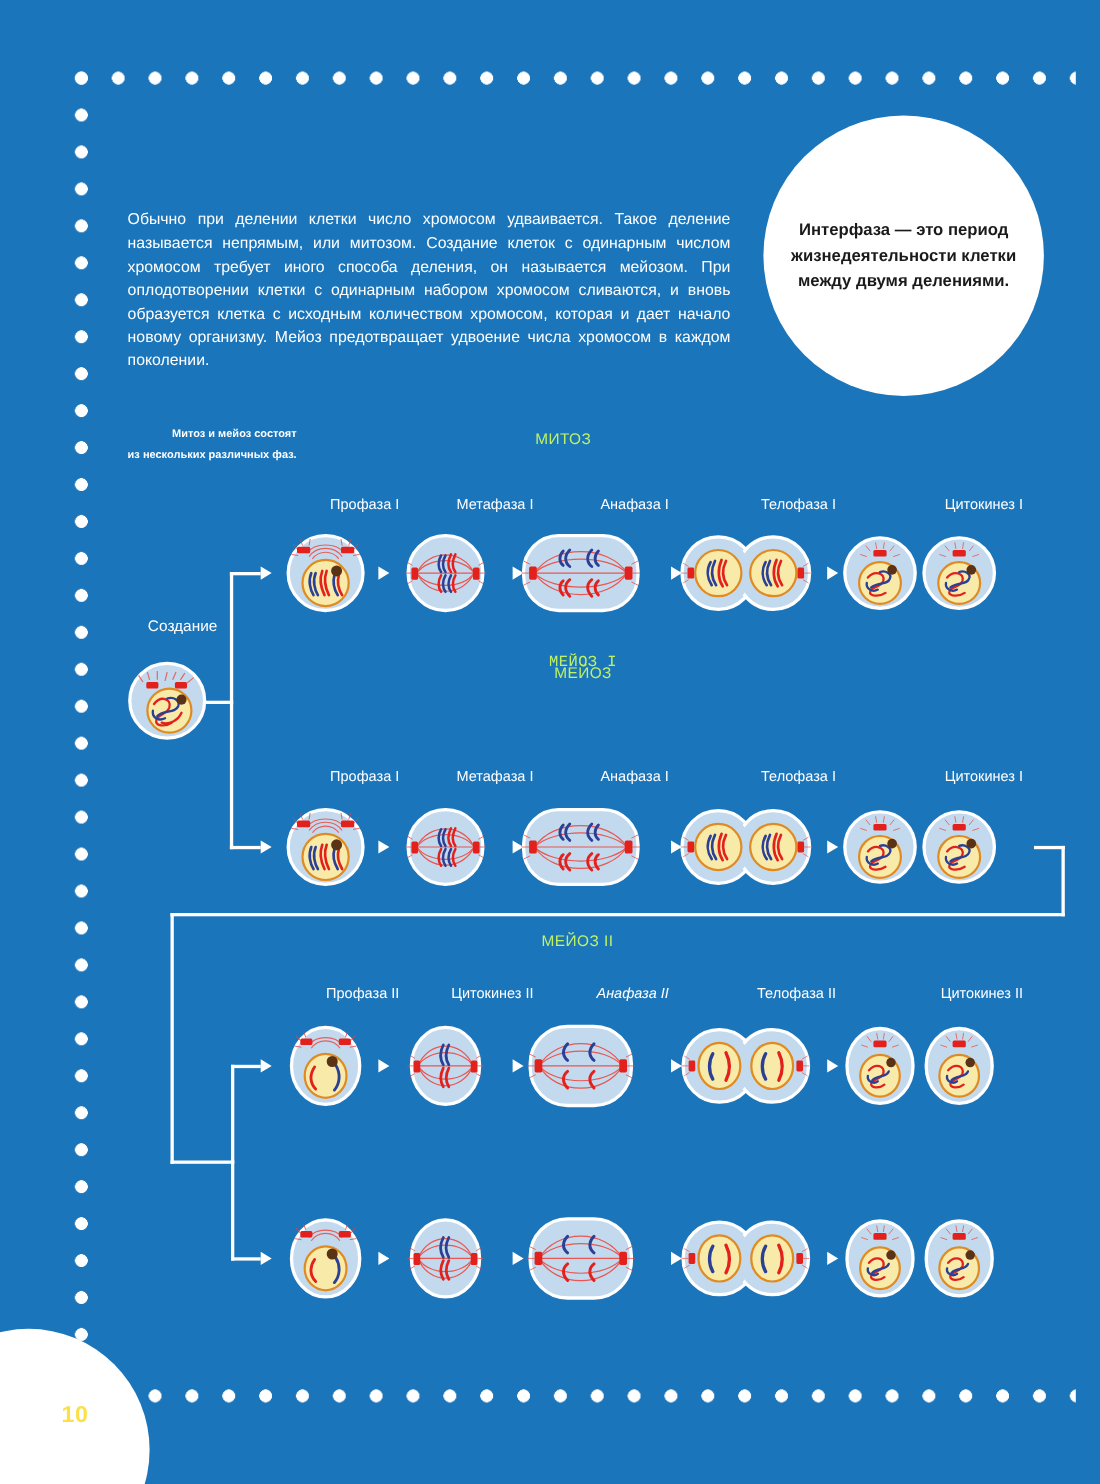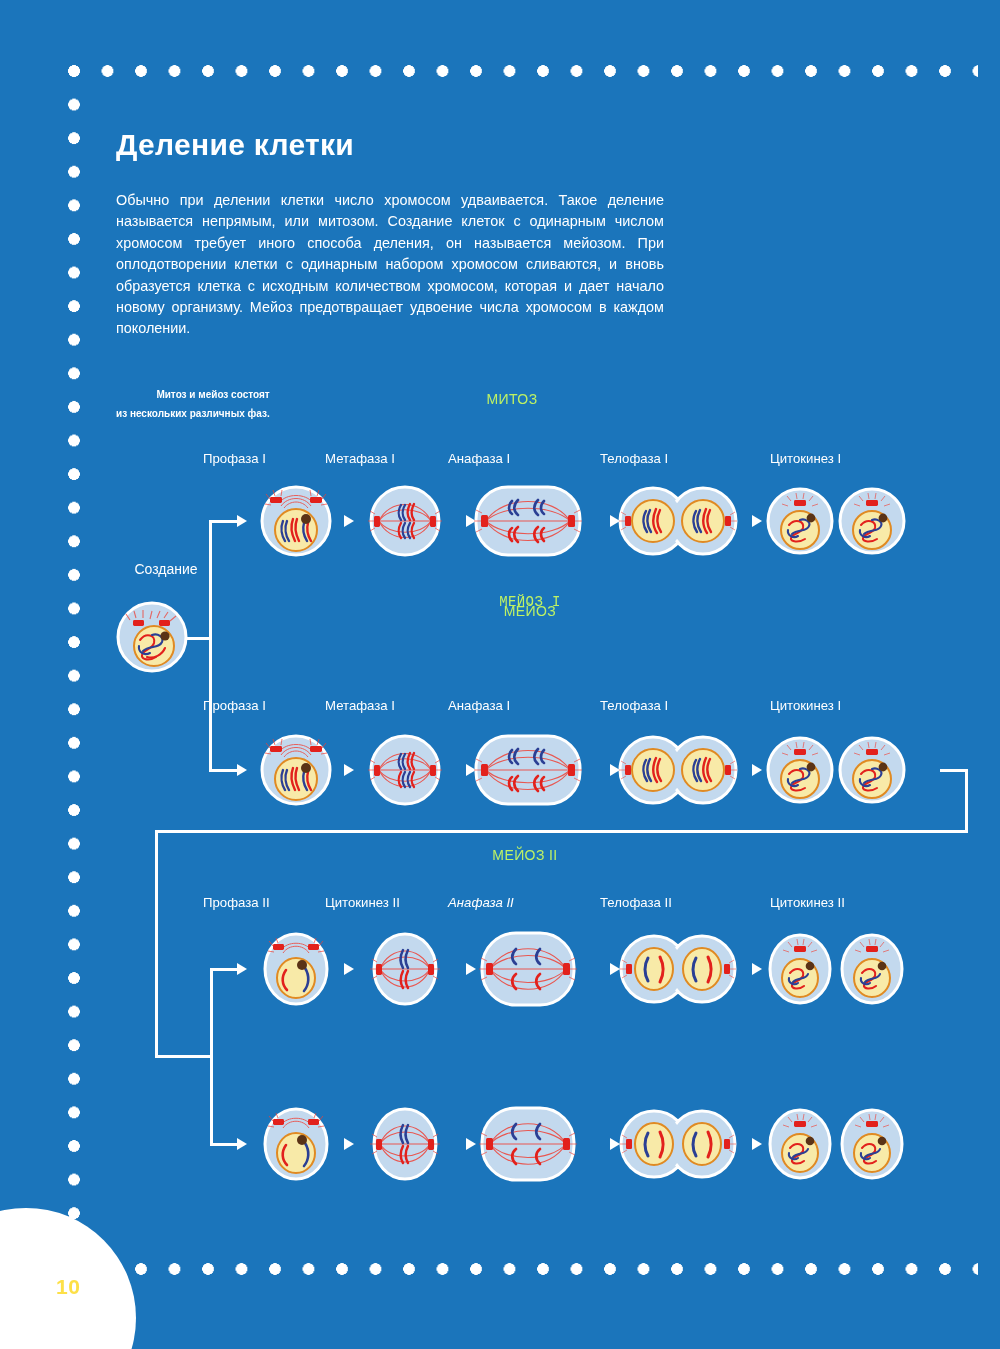--- a/index.html
+++ b/index.html
@@ -59,21 +59,21 @@
   
   .intro-note{
     position:absolute;left:116px;top:386px;
     font-size:10px;font-weight:bold;color:#fff;line-height:18.5px;text-align:right;
   }
   .sec-head{
     position:absolute;color:#bef264;font-size:14px;text-align:center;
     letter-spacing:.4px;
   }
   .phase-label{
-    position:absolute;color:#fff;font-size:13.2px;text-align:left;
+    position:absolute;color:#fff;font-size:13.2px;text-align:right;
     white-space:nowrap;
   }
   .stage-name{
     position:absolute;color:#fff;font-size:14px;text-align:center;
     white-space:nowrap;
   }
 
   
   .conn{position:absolute;background:#fff;}
   .arrow{
@@ -88,23 +88,25 @@
 
 <div class="page">
 
   <div class="dots-top"></div>
   <div class="dots-bottom"></div>
   <div class="dots-left"></div>
 
   <div class="corner-blob"></div>
   <div class="page-num">10</div>
 
-  <h1 class="title">Деление клетки</h1>
   <p class="body-text">Обычно при делении клетки число хромосом удваивается. Такое деление называется непрямым, или митозом. Создание клеток с одинарным числом хромосом требует иного способа деления, он называется мейозом. При оплодотворении клетки с одинарным набором хромосом сливаются, и вновь образуется клетка с исходным количеством хромосом, которая и дает начало новому организму. Мейоз предотвращает удвоение числа хромосом в каждом поколении.</p>
 
+  <div class="callout">
+    <div class="callout-text">Интерфаза — это период жизнедеятельности клетки между двумя делениями.</div>
+  </div>
 
   <div class="intro-note">
     <span>Митоз и мейоз состоят</span><br>
     <span>из нескольких различных фаз.</span>
   </div>
 
   <div class="sec-head" style="left:452px;top:391px;width:120px;">МИТОЗ</div>
   <div class="sec-head" style="left:470px;top:603px;width:120px;">МЕЙОЗ</div>
   <div class="sec-head" style="left:470px;top:594px;width:120px;font-family:Liberation Mono, monospace;">МЕЙОЗ I</div>
   <div class="sec-head" style="left:465px;top:847px;width:120px;">МЕЙОЗ II</div>

